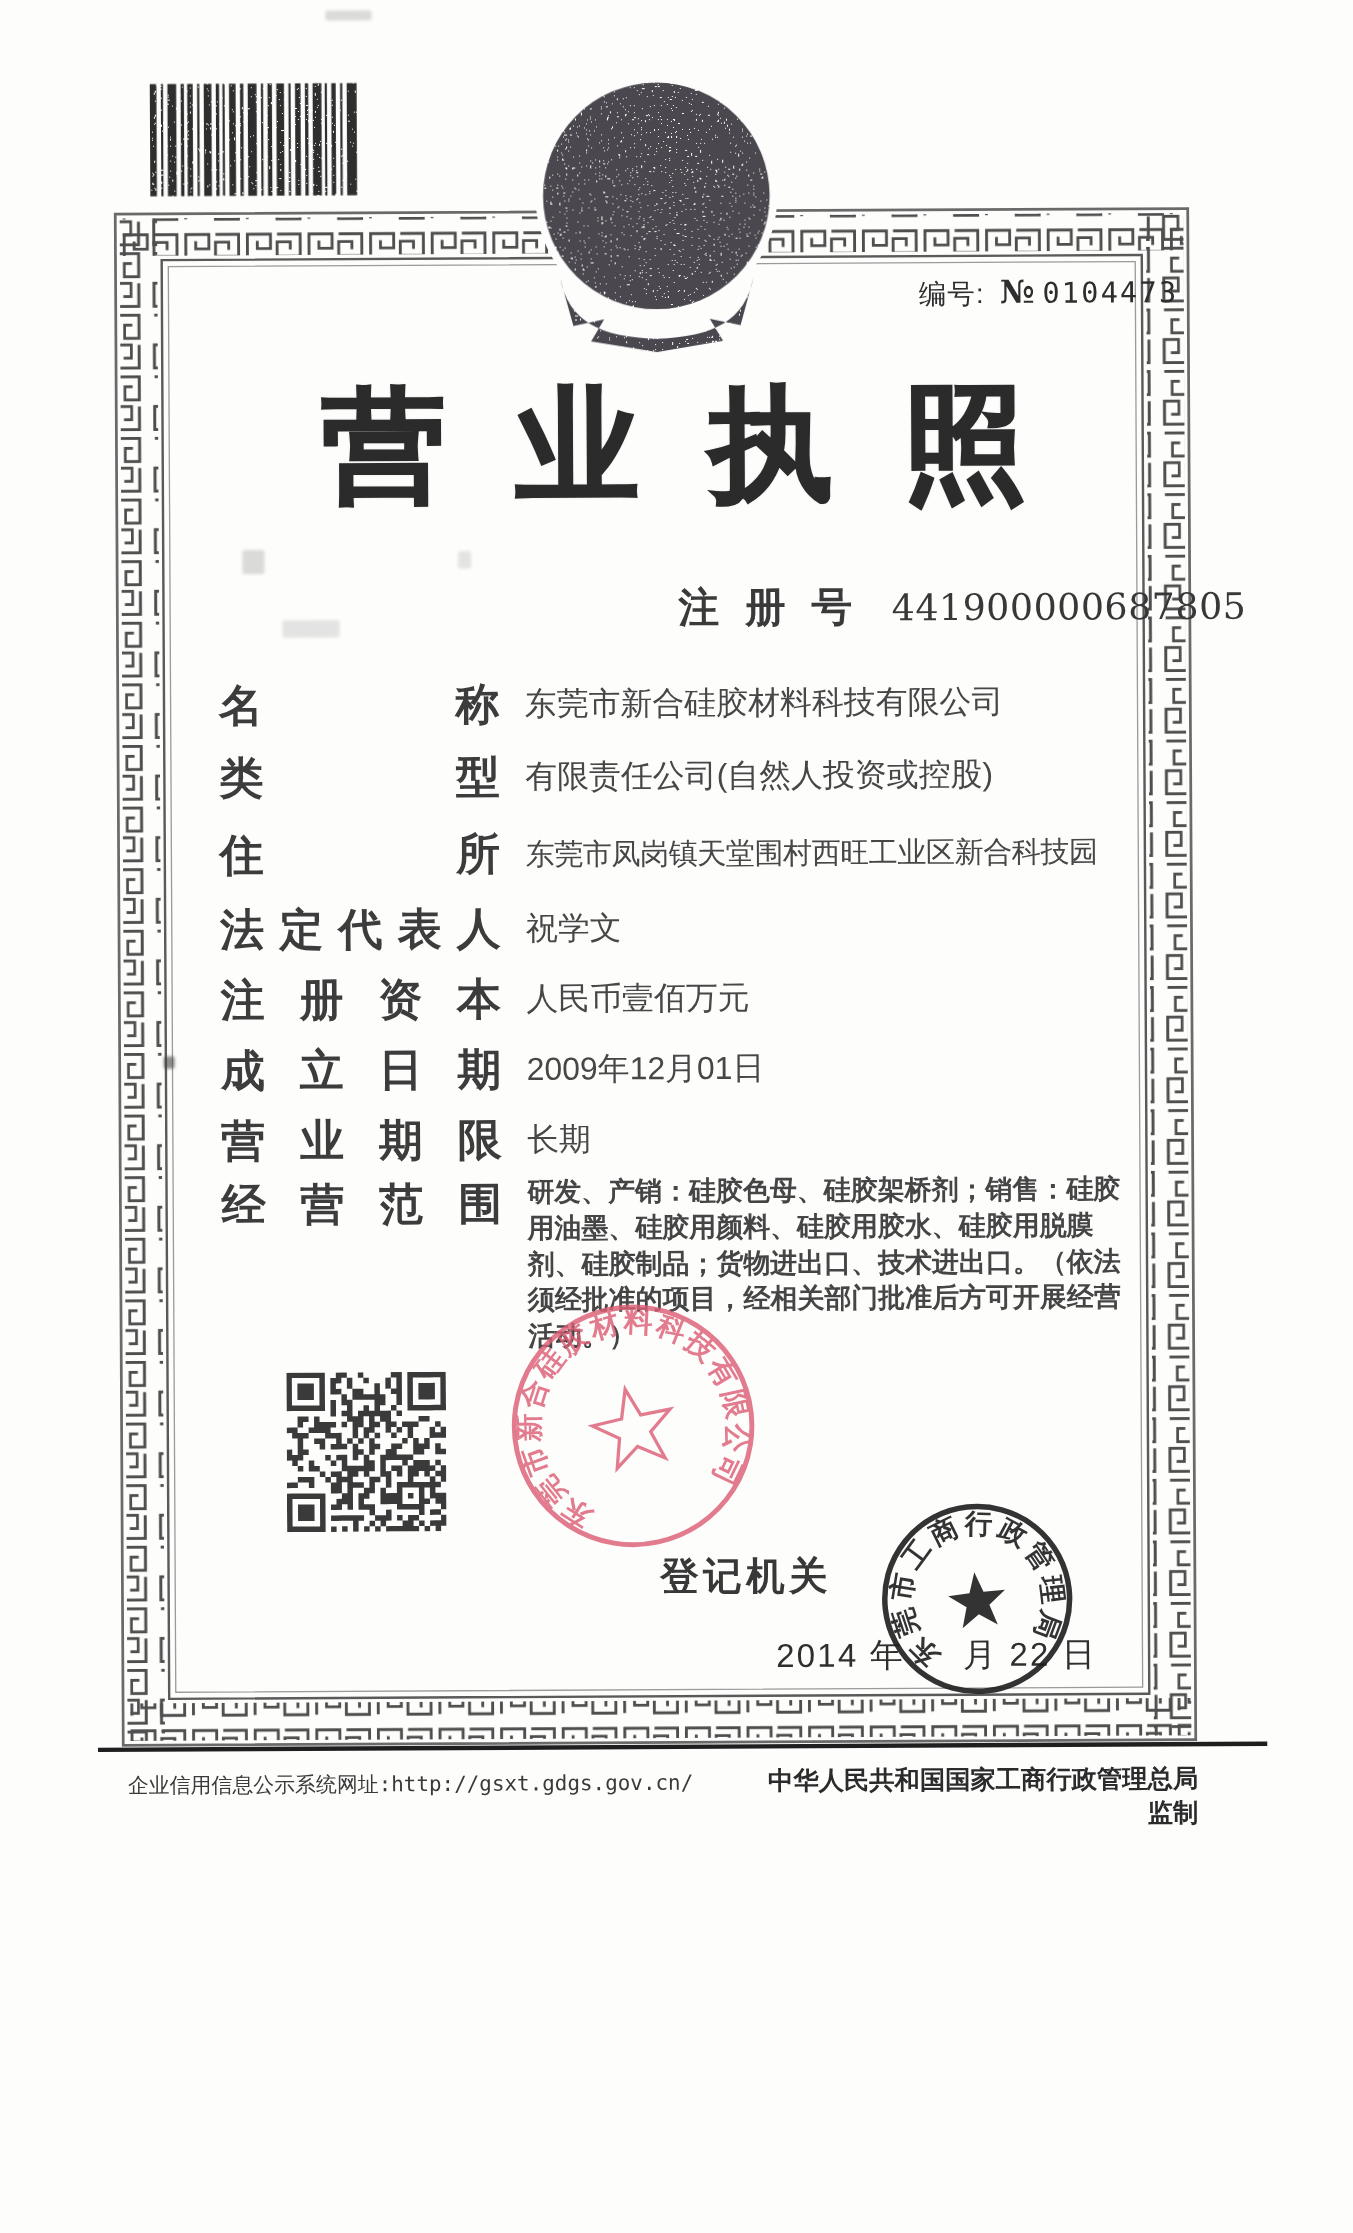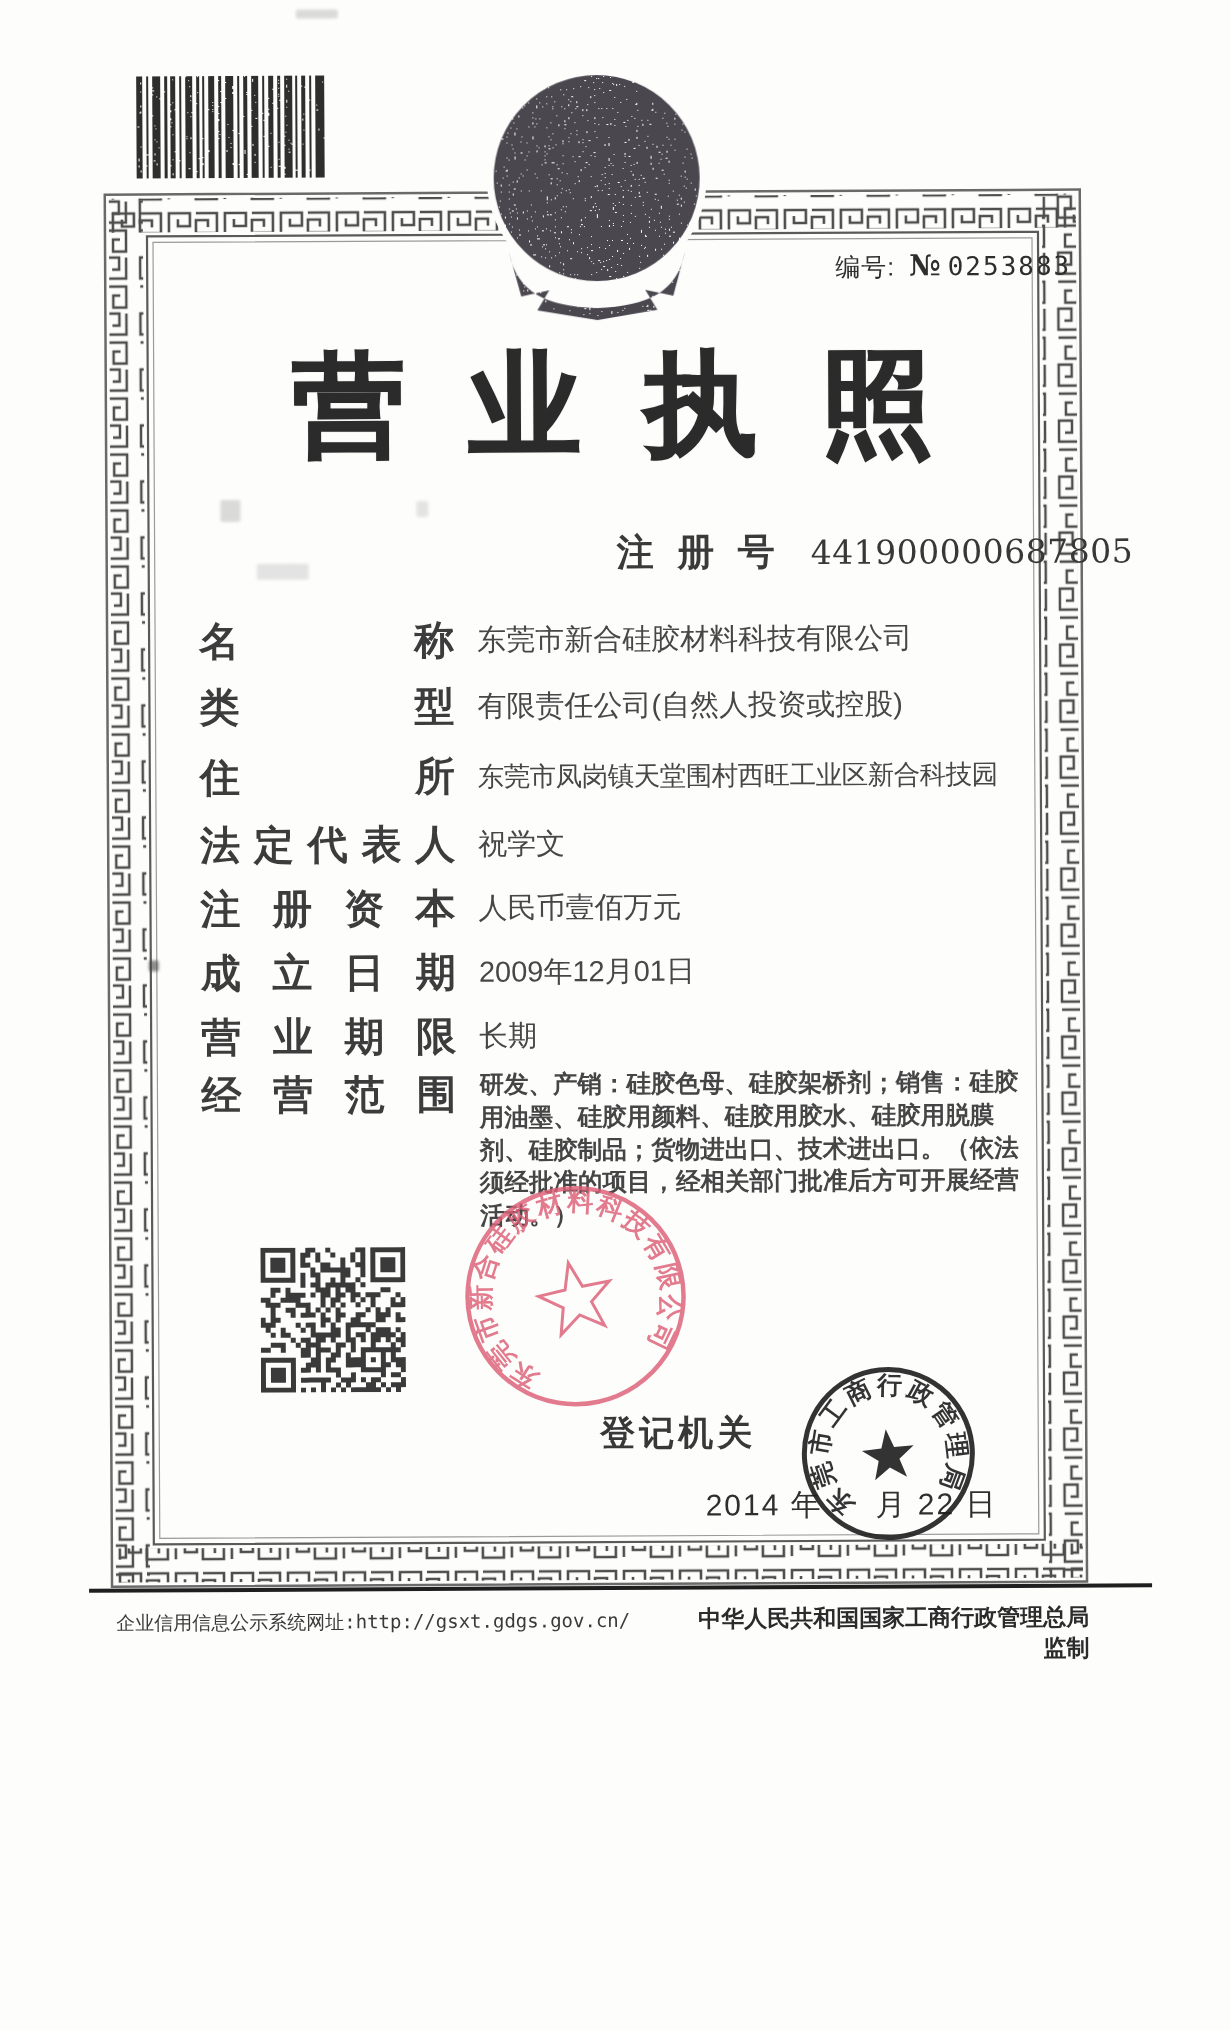--- a/index.html
+++ b/index.html
@@ -109,21 +109,21 @@
     <g filter="url(#speckle)">
       <g fill="#4b4650">
         <circle cx="600" cy="178" r="103"></circle>
         <path d="M512,252 C520,292 548,306 600,308 C652,306 680,292 688,252
                  L676,296 L648,290 L660,310 L600,320 L540,310 L552,290 L524,296 Z"></path>
       </g>
     </g>
   </svg>
 
   <div class="abs serial">
-    <span>编号:</span><span class="nomark">№</span><span class="digits">0253883</span>
+    <span>编号:</span><span class="nomark">№</span><span class="digits">0104473</span>
   </div>
 
   <div class="abs title" data-justify="">
         <span>营</span>
         <span>业</span>
         <span>执</span>
         <span>照</span>
       </div>
 
   <div class="abs regline">

